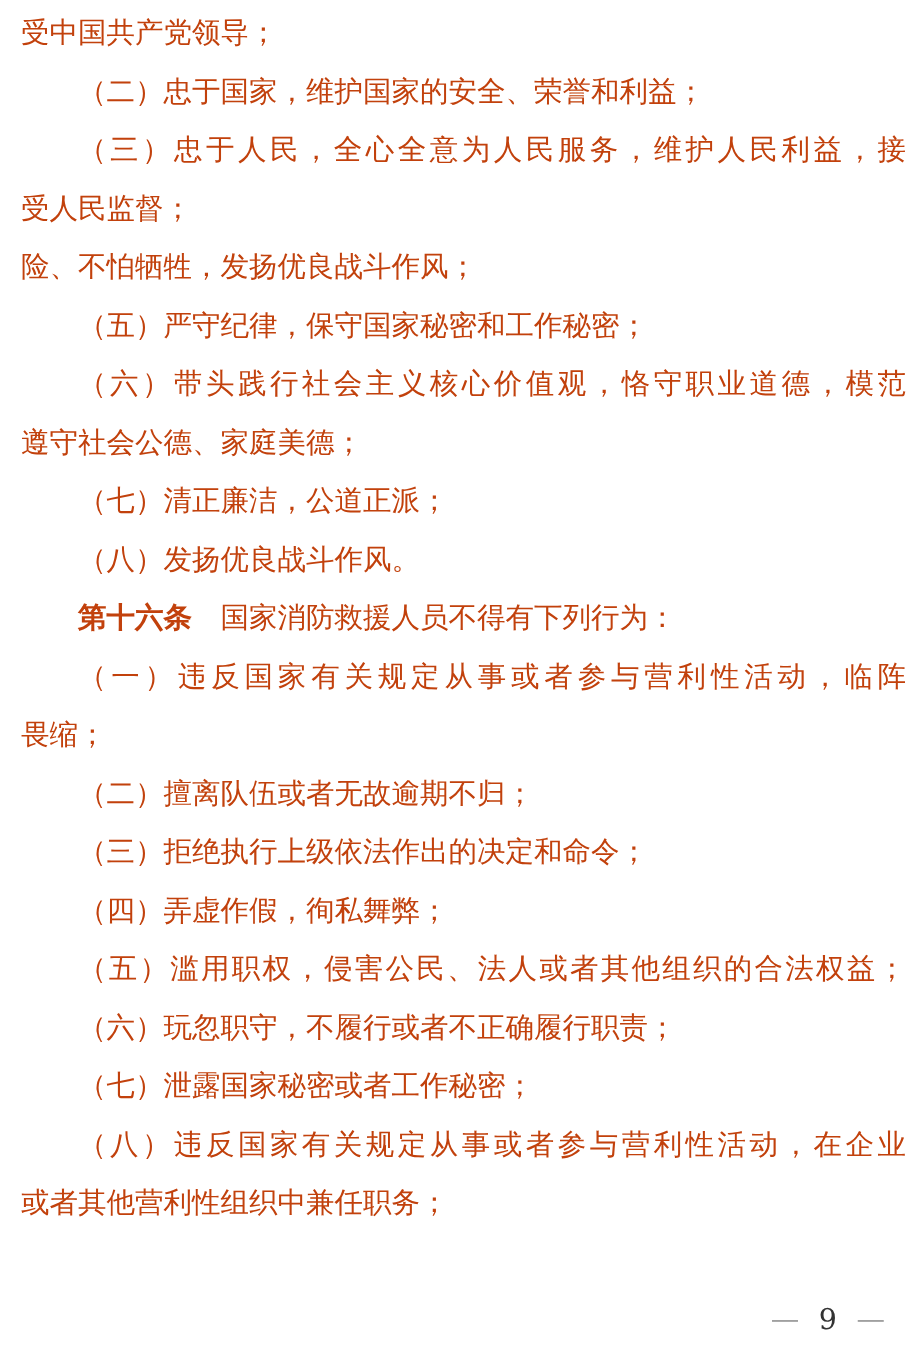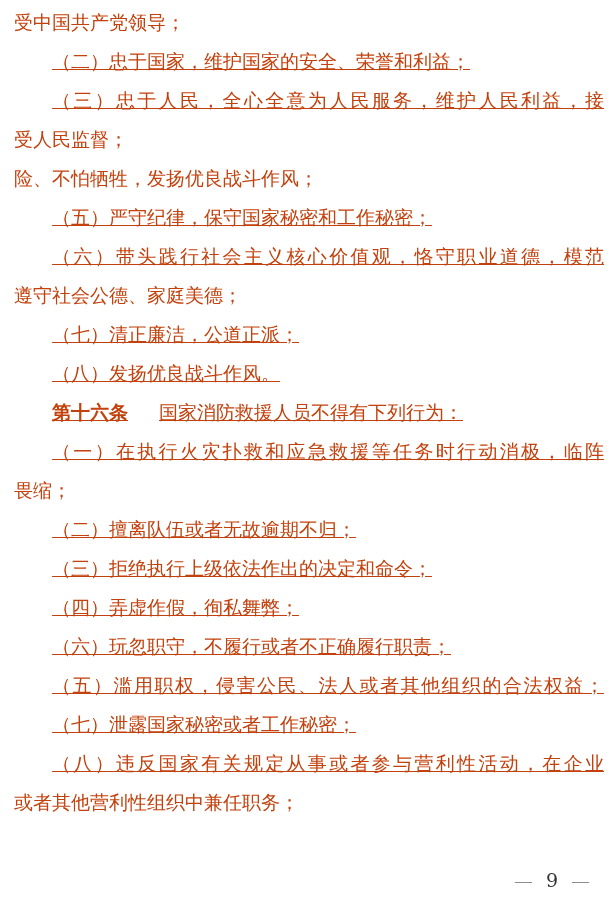--- a/index.html
+++ b/index.html
@@ -28,31 +28,30 @@
     font-size: 19px;
   }
   .text-line {
     line-height: 39px;
     height: 39px;
     white-space: nowrap;
     overflow: visible;
   }
   .text-line.indent {
     padding-left: 38px;
-    text-decoration: underline;
   }
   .text-line.full {
     white-space: normal;
     text-align: justify;
     text-align-last: justify;
     text-justify: inter-character;
   }
   .article-label {
     font-weight: bold;
-    margin-right: 31px;
+    margin-right: 19px;
   }
   .footer {
     position: absolute;
     top: 867px;
     right: 24px;
     height: 26px;
     display: flex;
     align-items: center;
     gap: 13px;
     font-size: 19px;
@@ -75,27 +74,27 @@
       <div class="text-line indent">（二）忠于国家，维护国家的安全、荣誉和利益；</div>
       <div class="text-line indent full">（三）忠于人民，全心全意为人民服务，维护人民利益，接</div>
       <div class="text-line">受人民监督；</div>
       <div class="text-line">险、不怕牺牲，发扬优良战斗作风；</div>
       <div class="text-line indent">（五）严守纪律，保守国家秘密和工作秘密；</div>
       <div class="text-line indent full">（六）带头践行社会主义核心价值观，恪守职业道德，模范</div>
       <div class="text-line">遵守社会公德、家庭美德；</div>
       <div class="text-line indent">（七）清正廉洁，公道正派；</div>
       <div class="text-line indent">（八）发扬优良战斗作风。</div>
       <div class="text-line indent"><span class="article-label">第十六条</span><span>国家消防救援人员不得有下列行为：</span></div>
-      <div class="text-line indent full">（一）在执行火灾扑救和应急救援等任务时行动消极，临阵</div>
+      <div class="text-line indent full">（一）违反国家有关规定从事或者参与营利性活动，临阵</div>
       <div class="text-line">畏缩；</div>
       <div class="text-line indent">（二）擅离队伍或者无故逾期不归；</div>
       <div class="text-line indent">（三）拒绝执行上级依法作出的决定和命令；</div>
       <div class="text-line indent">（四）弄虚作假，徇私舞弊；</div>
+      <div class="text-line indent full">（五）滥用职权，侵害公民、法人或者其他组织的合法权益；</div>
       <div class="text-line indent">（六）玩忽职守，不履行或者不正确履行职责；</div>
-      <div class="text-line indent full">（五）滥用职权，侵害公民、法人或者其他组织的合法权益；</div>
       <div class="text-line indent">（七）泄露国家秘密或者工作秘密；</div>
       <div class="text-line indent full">（八）违反国家有关规定从事或者参与营利性活动，在企业</div>
       <div class="text-line">或者其他营利性组织中兼任职务；</div>
     </div>
 
   <div class="footer">
     <span class="dash">—</span>
     <span class="page-num">9</span>
     <span class="dash">—</span>
   </div>

